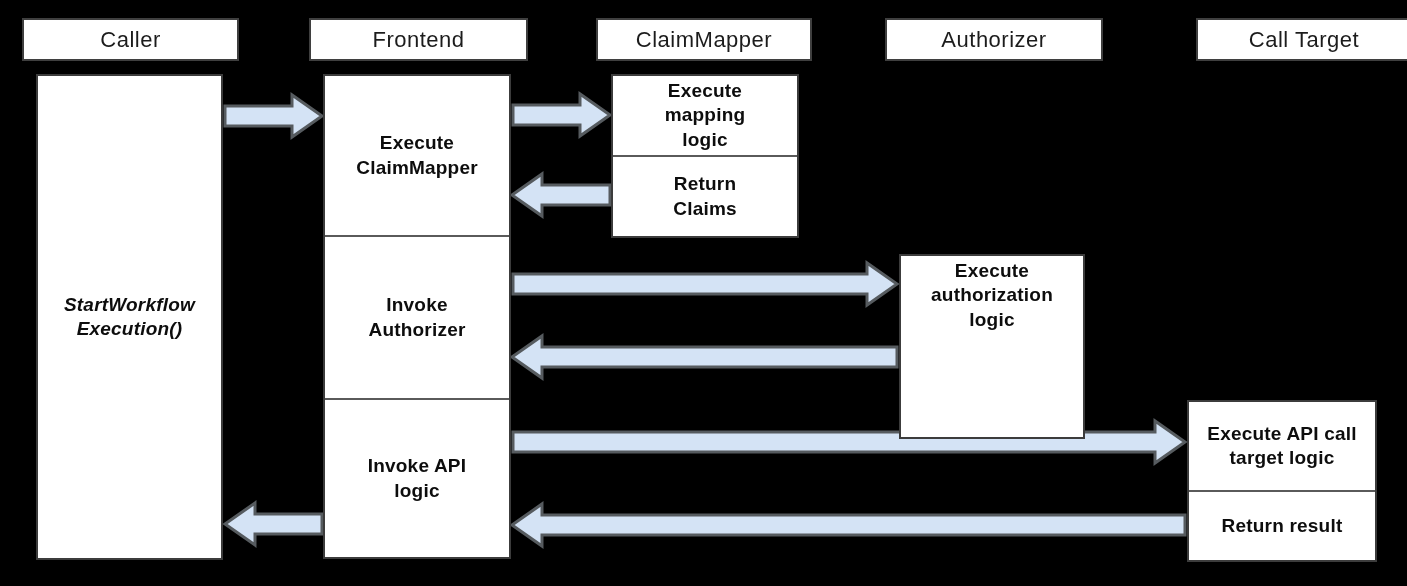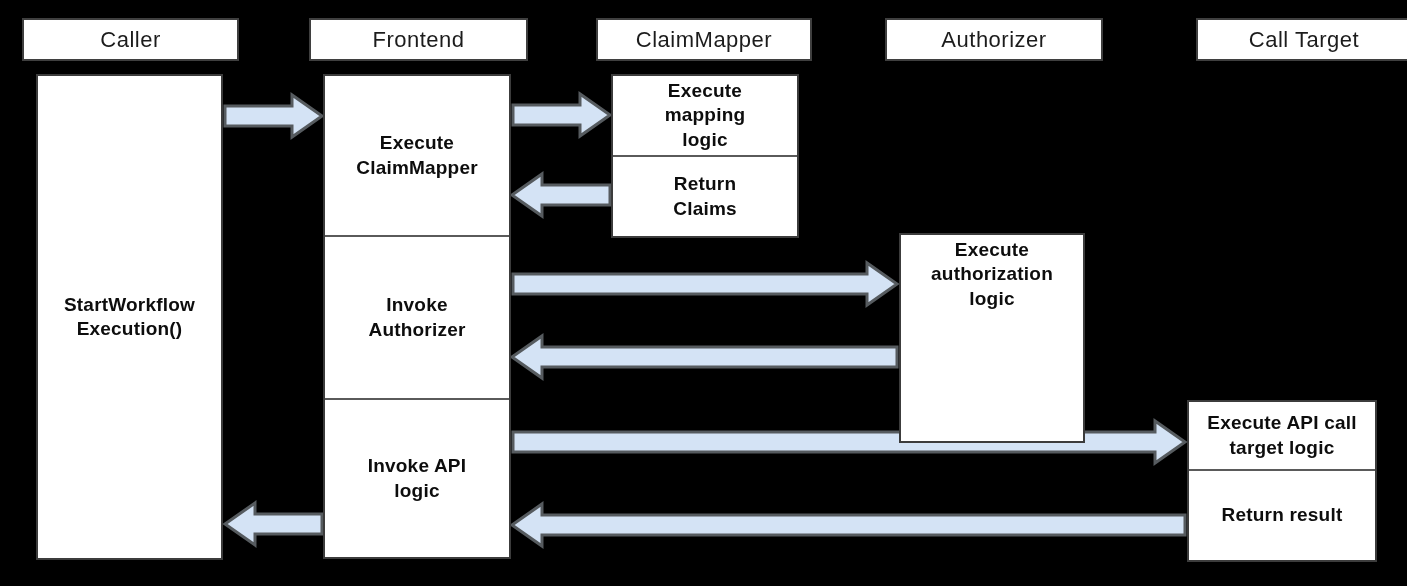--- a/index.html
+++ b/index.html
@@ -60,21 +60,21 @@
     font-size: 19px;
     line-height: 1.27;
     letter-spacing: 0.2px;
     color: var(--label-text, #0d0d0d);
   }
   .cell.divided { border-top: 2px solid var(--divider, #5a5a5a); }
   .grow { flex: 1 1 auto; }
   .pad12 { padding: 0 12px; }
   .pad18 { padding: 0 18px; }
   .pad19 { padding: 0 19px; }
-  .pad20 { padding: 0 20px; }
+  .pad20 { padding: 0 20px; font-style: italic; }
   .pad21 { padding: 0 29px; }
 </style>
 </head>
 <body>
 
 <div class="canvas">
 
   <svg class="arrows-layer" width="1407" height="586" viewBox="0 0 1407 586">
     <polygon class="arrow" points="225,106 292,106 292,95 322,116 292,137 292,126 225,126"></polygon>
     <polygon class="arrow" points="513,105 580,105 580,94 610,115 580,136 580,125 513,125"></polygon>
@@ -100,22 +100,22 @@
     <div class="cell pad19" style="height:159px">Execute ClaimMapper</div>
     <div class="cell divided pad19" style="height:163px">Invoke Authorizer</div>
     <div class="cell divided grow pad19">Invoke API logic</div>
   </div>
 
   <div class="stack" style="left:611px;top:74px;width:188px;height:164px">
     <div class="cell pad21" style="height:79px">Execute mapping logic</div>
     <div class="cell divided grow pad21">Return Claims</div>
   </div>
 
-  <div class="stack" style="left:899px;top:233px;width:186px;height:210px">
+  <div class="stack" style="left:899px;top:254px;width:186px;height:185px">
     <div class="cell pad18" style="height:79px">Execute authorization logic</div>
   </div>
 
   <div class="stack" style="left:1187px;top:400px;width:190px;height:162px">
-    <div class="cell pad12" style="height:67px">Execute API call target logic</div>
+    <div class="cell pad12" style="height:88px">Execute API call target logic</div>
     <div class="cell divided grow pad12">Return result</div>
   </div>
 
 </div>
 
 </body></html>

